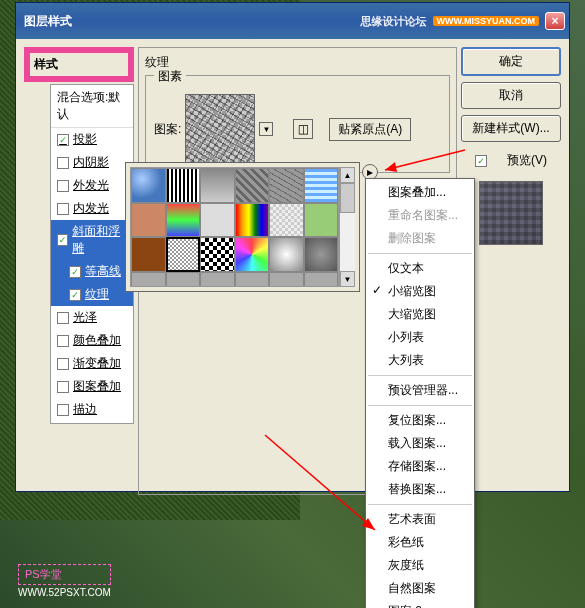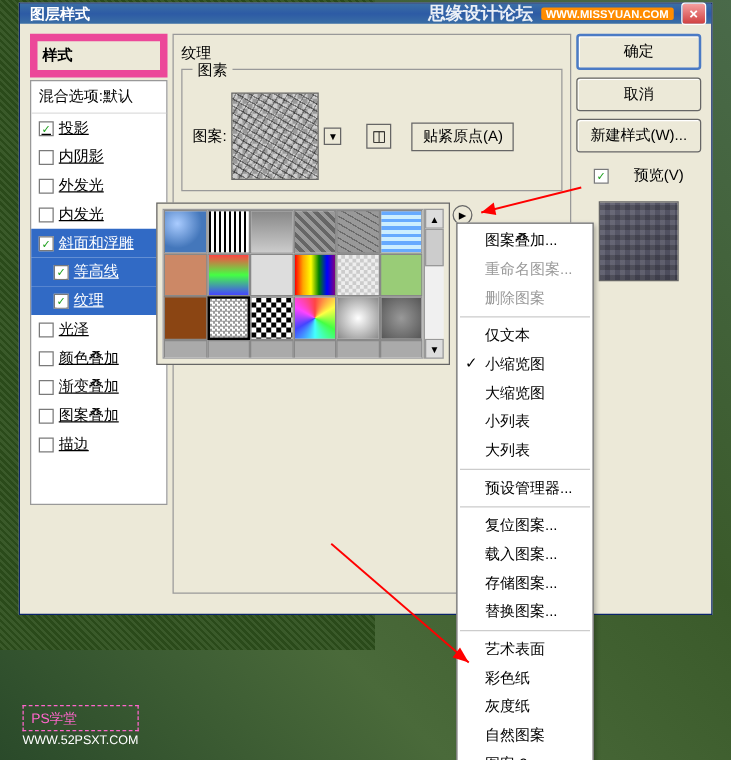--- a/index.html
+++ b/index.html
@@ -1,29 +1,29 @@
 <!DOCTYPE html>
 <html><head>
 <meta charset="utf-8">
 <style>
 * { box-sizing: border-box; margin: 0; padding: 0; font-family: "Microsoft YaHei", SimSun, sans-serif; font-size: 12px; }
 body { background: #3a5a3a; width: 585px; height: 608px; position: relative; overflow: hidden; }
 body::before { content: ""; position: absolute; top: 0; left: 0; width: 585px; height: 608px; background: linear-gradient(45deg, #2a4a2a 0%, #4a6a3a 30%, #3a5a2a 60%, #4a6a4a 100%); }
 body::after { content: ""; position: absolute; top: 0; left: 0; width: 300px; height: 520px; background: repeating-linear-gradient(45deg, #2a4a1a, #2a4a1a 2px, #3a5a2a 2px, #3a5a2a 4px), repeating-linear-gradient(-45deg, #3a5a2a, #3a5a2a 2px, #2a4a1a 2px, #2a4a1a 4px); }
 .dialog { position: absolute; top: 2px; left: 15px; width: 555px; height: 490px; background: #ece9d8; border: 1px solid #0a246a; z-index: 10; }
-.titlebar { height: 16px; background: linear-gradient(to bottom, #3a6ea5 0%, #2d5ba5 50%, #3a6ea5 100%); display: flex; align-items: center; padding: 0 4px; color: white; font-weight: bold; }
+.titlebar { height: 36px; background: linear-gradient(to bottom, #3a6ea5 0%, #2d5ba5 50%, #3a6ea5 100%); display: flex; align-items: center; padding: 0 4px; color: white; font-weight: bold; }
 .titlebar-text { flex: 1; padding-left: 4px; }
 .titlebar-right { display: flex; align-items: center; gap: 6px; }
-.watermark { font-size: 14px; color: #fff; opacity: 0.9; }
+.watermark { font-size: 11px; color: #fff; opacity: 0.9; }
 .watermark-badge { background: #ff8c00; color: white; padding: 0 4px; border-radius: 2px; font-size: 9px; }
 .close-btn { width: 20px; height: 18px; background: linear-gradient(to bottom, #f5a0a0, #d04040); border: 1px solid #fff; border-radius: 3px; color: white; display: flex; align-items: center; justify-content: center; font-weight: bold; cursor: pointer; }
 .dialog-body { display: flex; padding: 8px; gap: 4px; height: calc(100% - 24px); }
 .styles-panel { width: 110px; }
 .styles-header { border: 6px solid #ec4899; padding: 3px 4px; background: #ece9d8; margin-bottom: 2px; font-weight: bold; }
-.styles-list { border: 1px solid #999; background: white; height: 340px; }
+.styles-list { border: 1px solid #999; background: white; height: 340px; margin-left: 26px; }
 .style-item { padding: 3px 6px; display: flex; align-items: center; gap: 4px; cursor: pointer; text-decoration: underline; }
 .style-item.selected { background: #316ac5; color: white; }
 .style-item.sub { padding-left: 18px; }
 .chk { width: 12px; height: 12px; border: 1px solid #7a7a7a; background: white; display: inline-flex; align-items: center; justify-content: center; font-size: 9px; color: #21a121; }
 .chk.checked::before { content: "✓"; }
 .blend-header { padding: 4px 6px; border-bottom: 1px solid #ddd; }
 .middle-panel { flex: 1; border: 1px solid #999; padding: 6px; position: relative; }
 .fieldset { border: 1px solid #999; padding: 8px; margin-top: 4px; position: relative; }
 .legend { position: absolute; top: -8px; left: 8px; background: #ece9d8; padding: 0 4px; }
 .pattern-row { display: flex; align-items: center; gap: 4px; margin-top: 10px; }

